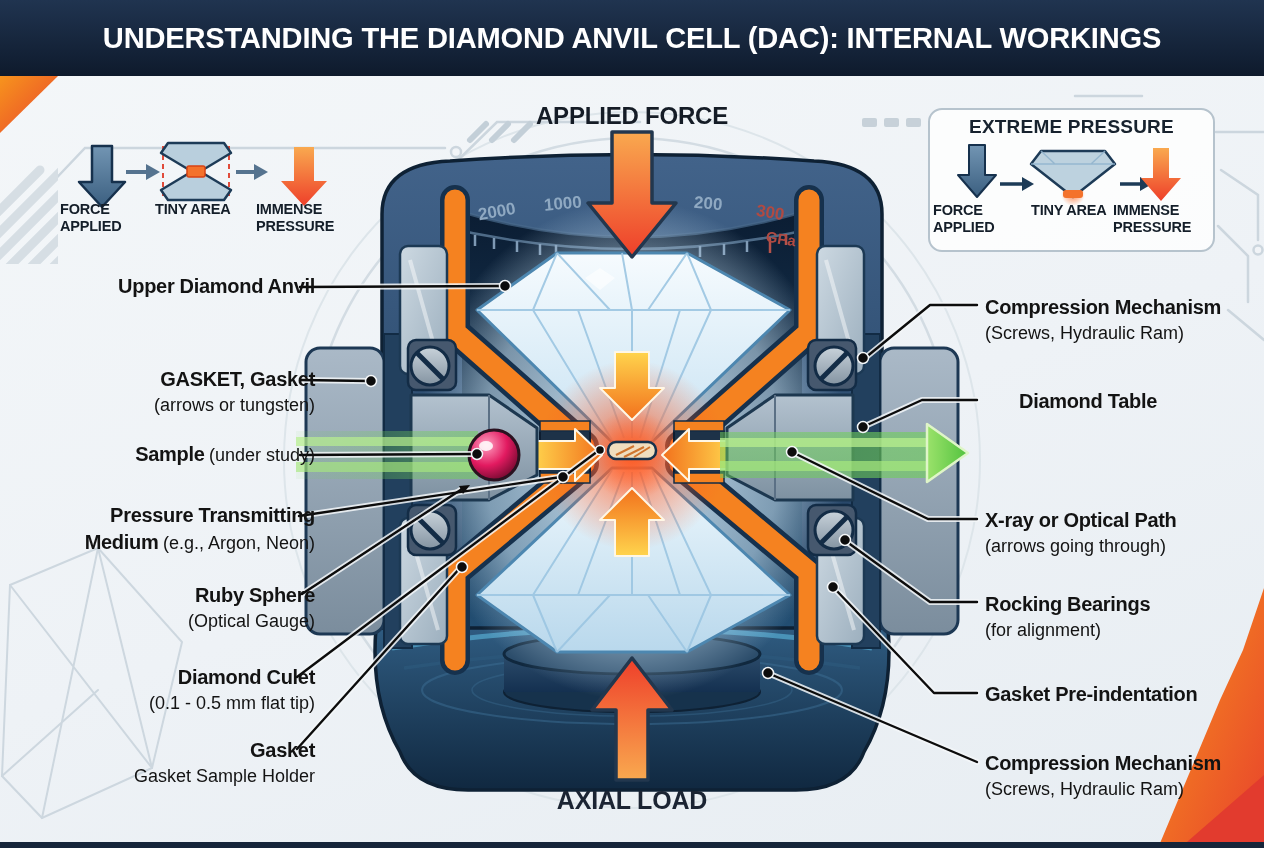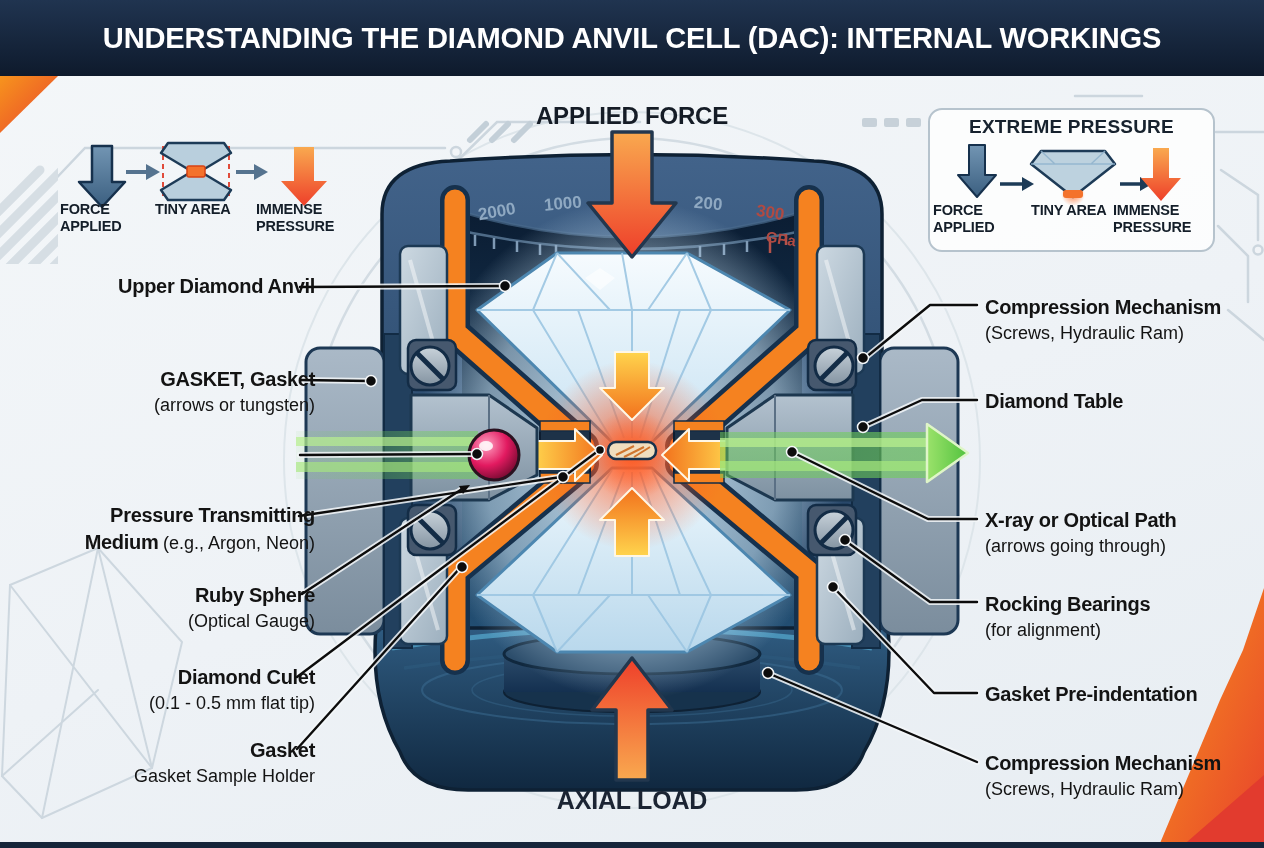--- a/index.html
+++ b/index.html
@@ -438,25 +438,26 @@
   <div class="pl" style="left:155px;top:201px;width:78px;">TINY AREA</div>
   <div class="pl" style="left:256px;top:201px;width:96px;">IMMENSE PRESSURE</div>
 
   <div class="boxtitle" style="left:929px;top:116px;width:285px;">EXTREME PRESSURE</div>
   <div class="pl" style="left:933px;top:202px;width:88px;">FORCE APPLIED</div>
   <div class="pl" style="left:1031px;top:202px;width:80px;">TINY AREA</div>
   <div class="pl" style="left:1113px;top:202px;width:96px;">IMMENSE PRESSURE</div>
 
   <div class="lbl la" style="right:969px;top:273px;"><span class="b">Upper Diamond Anvil</span> <span class="r"></span></div>
   <div class="lbl la stk" style="right:969px;top:366px;"><span class="b">GASKET, Gasket</span><span class="r">(arrows or tungsten)</span></div>
+  <div class="lbl la" style="right:969px;top:441px;"><span class="b">Sample</span> <span class="r">(under study)</span></div>
   <div class="lbl la" style="right:969px;top:502px;max-width:245px;"><span class="b">Pressure Transmitting Medium</span> <span class="r">(e.g., Argon, Neon)</span></div>
   <div class="lbl la stk" style="right:969px;top:582px;"><span class="b">Ruby Sphere</span><span class="r">(Optical Gauge)</span></div>
   <div class="lbl la stk" style="right:969px;top:664px;"><span class="b">Diamond Culet</span><span class="r">(0.1 - 0.5 mm flat tip)</span></div>
   <div class="lbl la stk" style="right:969px;top:737px;"><span class="b">Gasket</span><span class="r">Gasket Sample Holder</span></div>
 
   <div class="lbl stk" style="left:985px;top:294px;"><span class="b">Compression Mechanism</span><span class="r">(Screws, Hydraulic Ram)</span></div>
-  <div class="lbl" style="left:985px;top:388px;"><span class="b">Diamond Table</span> <span class="r"></span></div>
+  <div class="lbl" style="left:1019px;top:388px;"><span class="b">Diamond Table</span> <span class="r"></span></div>
   <div class="lbl stk" style="left:985px;top:507px;"><span class="b">X-ray or Optical Path</span><span class="r">(arrows going through)</span></div>
   <div class="lbl stk" style="left:985px;top:591px;"><span class="b">Rocking Bearings</span><span class="r">(for alignment)</span></div>
   <div class="lbl" style="left:985px;top:681px;"><span class="b">Gasket Pre-indentation</span> <span class="r"></span></div>
   <div class="lbl stk" style="left:985px;top:750px;"><span class="b">Compression Mechanism</span><span class="r">(Screws, Hydraulic Ram)</span></div>
 
 </div>
 
 </body></html>

